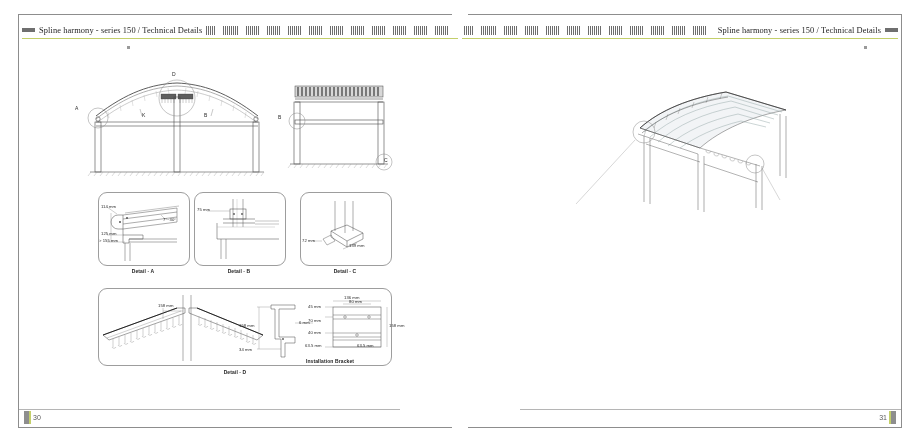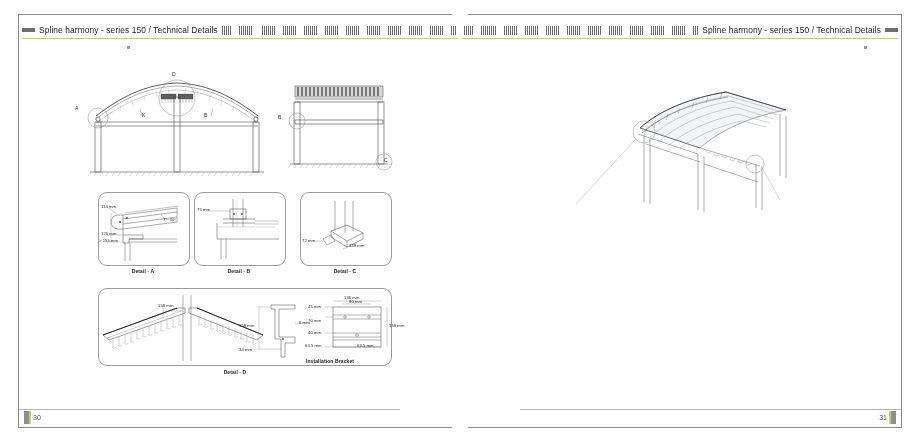--- a/index.html
+++ b/index.html
@@ -9,21 +9,21 @@
   .page.left{left:0;border-right:1px solid #b9b9b9;}
   .page.right{left:460px;}
   .pageinner{position:absolute;top:14px;bottom:14px;background:#fff;}
   .page.left .pageinner{left:18px;right:8px;border-left:1px solid #8d8d8d;border-top:1px solid #8d8d8d;border-bottom:1px solid #8d8d8d;}
   .page.right .pageinner{left:8px;right:18px;border-right:1px solid #8d8d8d;border-top:1px solid #8d8d8d;border-bottom:1px solid #8d8d8d;}
 
   
   .hdr{position:absolute;top:22px;height:16px;display:flex;align-items:center;gap:4px;}
   .hdr.l{left:22px;right:4px;}
   .hdr.r{left:4px;right:22px;flex-direction:row-reverse;}
-  .hdr-title{font-size:8.4px;letter-spacing:.1px;white-space:nowrap;color:#1d1d1d;}
+  .hdr-title{font-size:8.4px;letter-spacing:.1px;white-space:nowrap;color:#1d1d1d;font-family:Liberation Serif, serif;}
   .hdr-mark{width:13px;height:4px;background:#6f6f6f;flex:0 0 auto;}
   .hdr-dots{flex:1 1 auto;height:9px;background:repeating-linear-gradient(to right,#6d6d6d 0 0.7px,rgba(0,0,0,0) 0.7px 2.1px);}
   .hdr-rule{position:absolute;top:38px;height:1px;background:#c3cf6a;}
   .hdr-rule.l{left:22px;right:2px;}
   .hdr-rule.r{left:2px;right:22px;}
   .hdr-dot{position:absolute;top:46px;width:3px;height:3px;background:#9a9a9a;}
 
   
   .foot{position:absolute;bottom:18px;display:flex;align-items:center;gap:4px;font-size:7px;color:#5a5a5a;}
   .foot.l{left:24px;}

